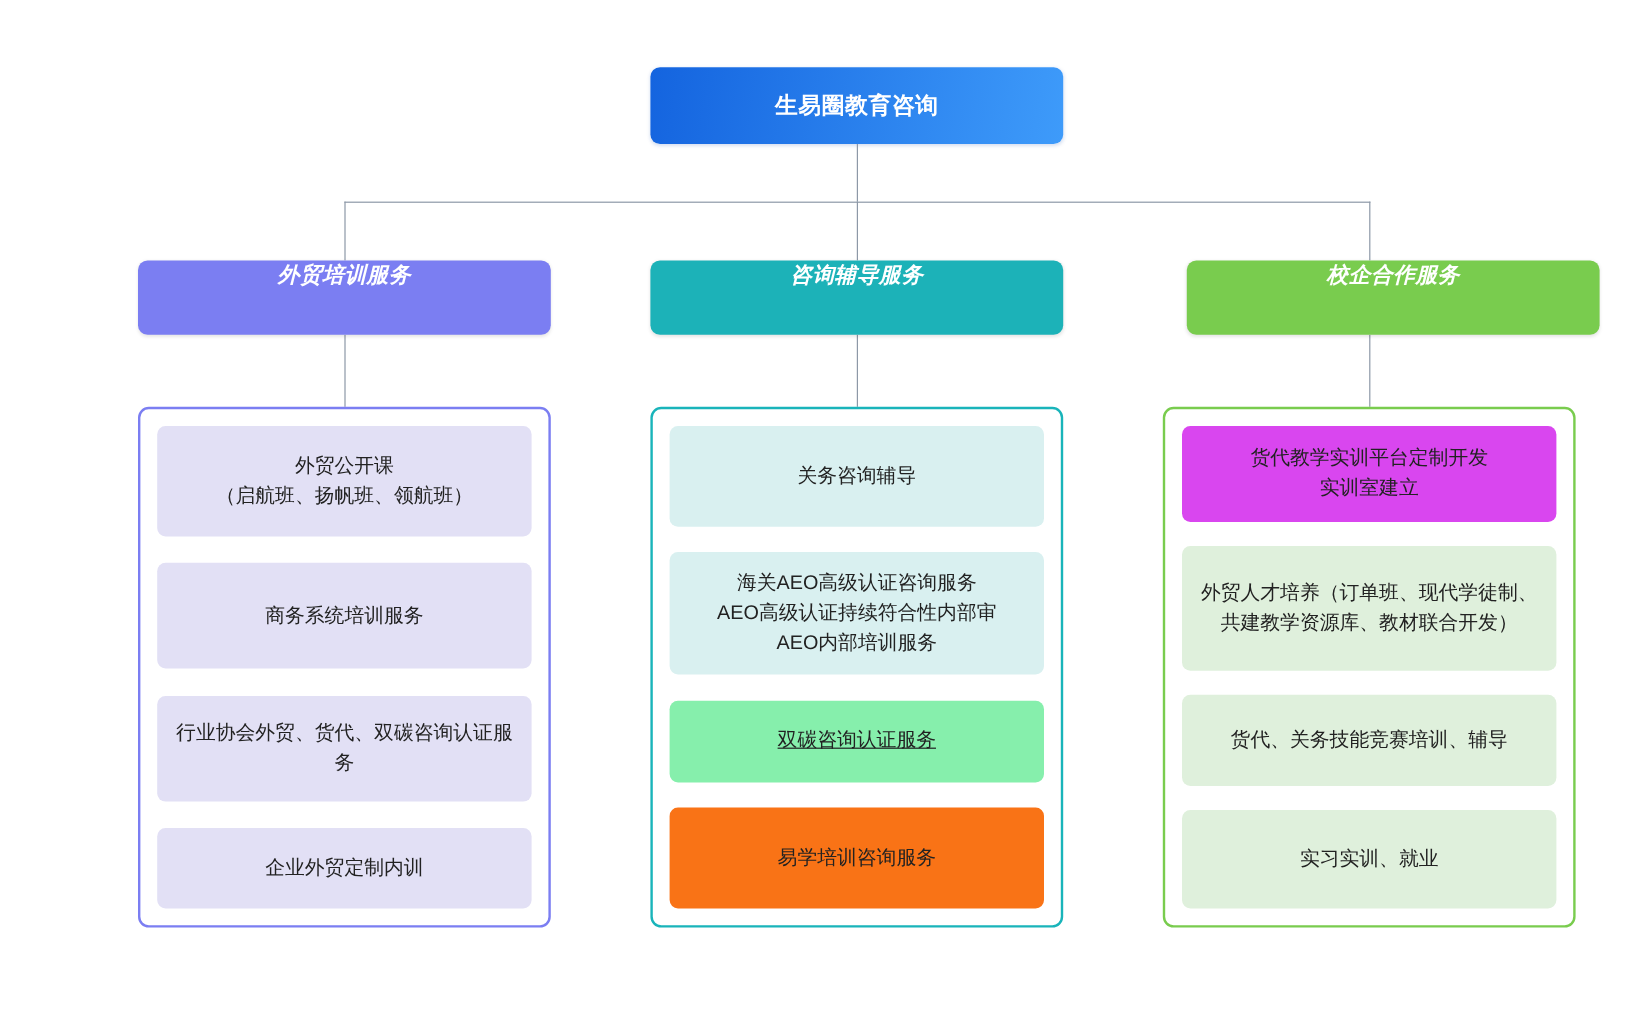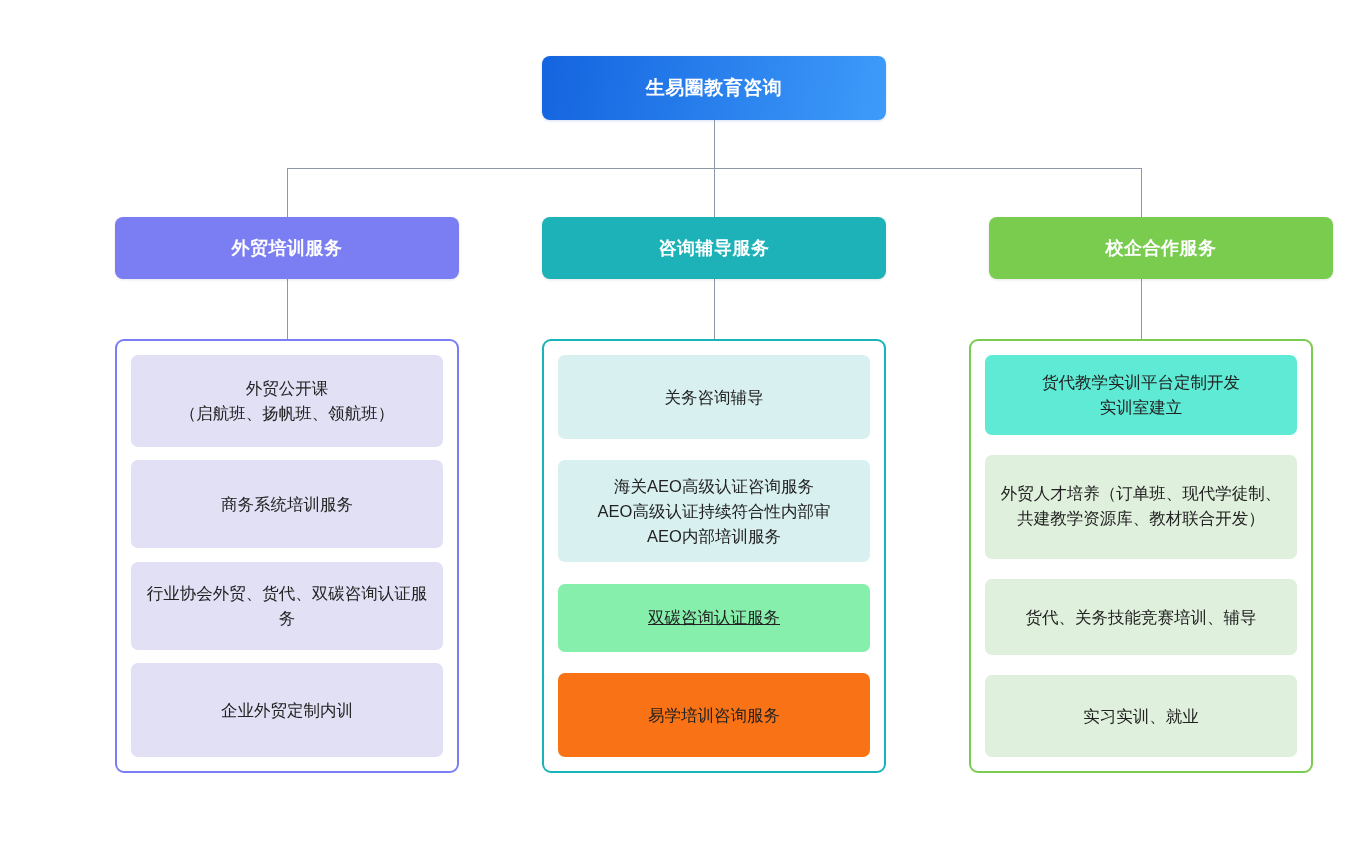--- a/index.html
+++ b/index.html
@@ -40,22 +40,23 @@
     background: #8d98a7;
   }
   .conn-v { width: 1px; }
   .conn-h { height: 1px; }
 
   
   .col-header {
     position: absolute;
     height: 62px;
     border-radius: 8px;
-    display: flex; align-items: center; justify-content: center;
+    display: flex; align-items: flex-start; justify-content: center;
     box-shadow: 0 1px 3px rgba(0,0,0,.10);
+    font-style: italic;
   }
   .col-header .label {
     color: #ffffff;
     font-size: 18px;
     font-weight: bold;
     letter-spacing: .5px;
   }
 
   
   .col-box {
@@ -107,21 +108,21 @@
     <div class="card" style="height: 92px; background: rgb(226, 224, 245);">
       <span class="card-text">外贸公开课
 （启航班、扬帆班、领航班）</span>
     </div>
     <div class="card" style="height: 88px; background: rgb(226, 224, 245);">
       <span class="card-text">商务系统培训服务</span>
     </div>
     <div class="card" style="height: 88px; background: rgb(226, 224, 245);">
       <span class="card-text">行业协会外贸、货代、双碳咨询认证服务</span>
     </div>
-    <div class="card" style="height: 94px; background: rgb(226, 224, 245);">
+    <div class="card" style="height: 67px; background: rgb(226, 224, 245);">
       <span class="card-text">企业外贸定制内训</span>
     </div>
   </div>
 
   <div class="col-header" style="left: 510px; top: 217px; width: 344px; background: rgb(28, 178, 184);">
     <span class="label">咨询辅导服务</span>
   </div>
   <div class="col-box" style="left: 510px; top: 339px; width: 344px; height: 434px; border-color: rgb(25, 180, 186);">
     <div class="card" style="height: 84px; background: rgb(217, 240, 240);">
       <span class="card-text">关务咨询辅导</span>
@@ -136,21 +137,21 @@
     </div>
     <div class="card" style="height: 84px; background: #f97316;">
       <span class="card-text">易学培训咨询服务</span>
     </div>
   </div>
 
   <div class="col-header" style="left: 957px; top: 217px; width: 344px; background: rgb(121, 204, 78);">
     <span class="label">校企合作服务</span>
   </div>
   <div class="col-box" style="left: 937px; top: 339px; width: 344px; height: 434px; border-color: rgb(121, 204, 78);">
-    <div class="card" style="height: 80px; background: #5eead4;">
+    <div class="card" style="height: 80px; background: #d946ef;">
       <span class="card-text">货代教学实训平台定制开发
 实训室建立</span>
     </div>
     <div class="card" style="height: 104px; background: rgb(223, 240, 220); font-family: Liberation Serif, serif;">
       <span class="card-text">外贸人才培养（订单班、现代学徒制、共建教学资源库、教材联合开发）</span>
     </div>
     <div class="card" style="height: 76px; background: rgb(223, 240, 220);">
       <span class="card-text">货代、关务技能竞赛培训、辅导</span>
     </div>
     <div class="card" style="height: 82px; background: rgb(223, 240, 220);">

